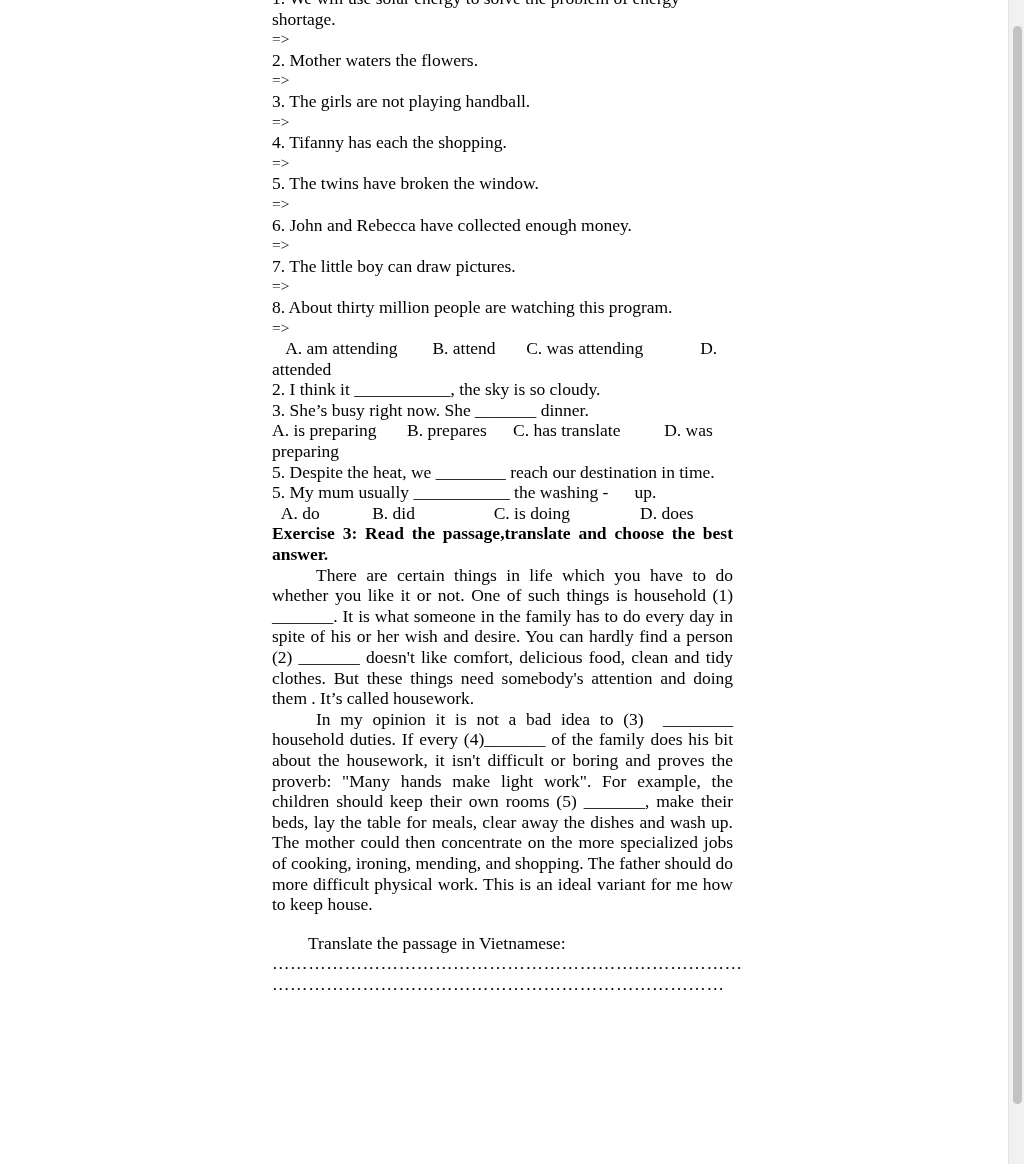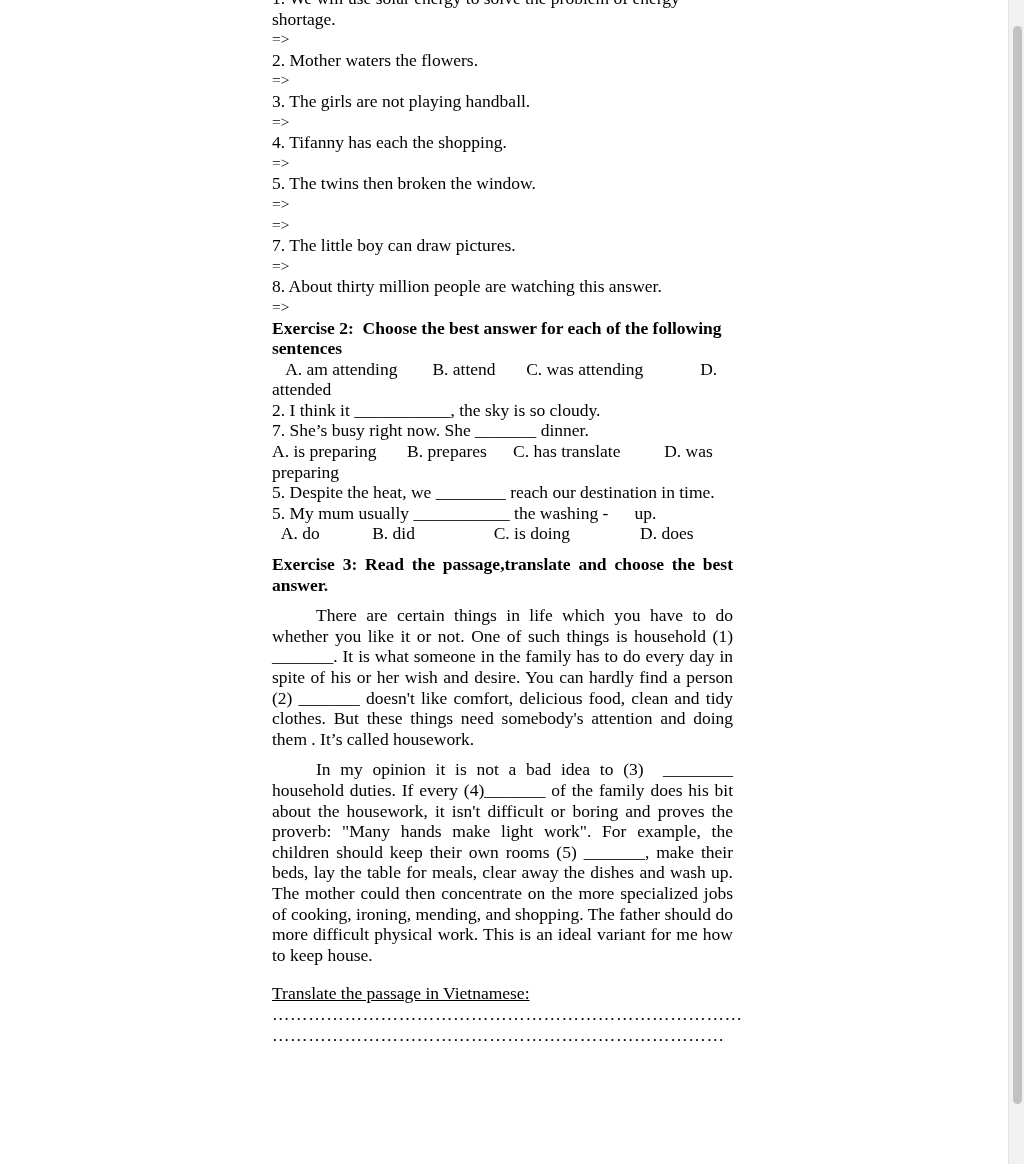--- a/index.html
+++ b/index.html
@@ -39,30 +39,29 @@
   .arrow {
     font-size: 15.5px;
     line-height: 20.6px;
   }
   .bold {
     font-weight: bold;
   }
   .just {
     text-align: justify;
     text-justify: inter-word;
-    margin-top: 10px;
   }
   .indent {
     text-indent: 44px;
   }
   .spacer {
     height: 18px;
   }
   .underline-head {
-    text-decoration: underline;
+    margin-left: 36px;
   }
   .dots {
     letter-spacing: 0.6px;
     font-size: 17.5px;
     line-height: 21px;
   }
   
   .scrollbar-track {
     position: absolute;
     right: 0;
@@ -104,38 +103,38 @@
 
     <div class="line"><span>2.</span> <span>Mother waters the flowers.</span></div>
     <div class="line arrow">=&gt;</div>
 
     <div class="line"><span>3.</span> <span>The girls are not playing handball.</span></div>
     <div class="line arrow">=&gt;</div>
 
     <div class="line"><span>4.</span> <span>Tifanny has each the shopping.</span></div>
     <div class="line arrow">=&gt;</div>
 
-    <div class="line"><span>5.</span> <span>The twins then broken the window.</span></div>
+    <div class="line"><span>5.</span> <span>The twins have broken the window.</span></div>
     <div class="line arrow">=&gt;</div>
 
+    <div class="line"><span>6.</span> <span>John and Rebecca have collected enough money.</span></div>
     <div class="line arrow">=&gt;</div>
 
     <div class="line"><span>7.</span> <span>The little boy can draw pictures.</span></div>
     <div class="line arrow">=&gt;</div>
 
-    <div class="line"><span>8.</span> <span>About thirty million people are watching this answer.</span></div>
+    <div class="line"><span>8.</span> <span>About thirty million people are watching this program.</span></div>
     <div class="line arrow">=&gt;</div>
 
-    <div class="line bold">Exercise 2:  Choose the best answer for each of the following sentences</div>
 
     <div class="line">   A. am attending        B. attend       C. was attending             D. attended</div>
 
     <div class="line">2. I think it ___________, the sky is so cloudy.</div>
 
-    <div class="line">7. She’s busy right now. She _______ dinner.</div>
+    <div class="line">3. She’s busy right now. She _______ dinner.</div>
     <div class="line">A. is preparing       B. prepares      C. has translate          D. was preparing</div>
 
     <div class="line">5. Despite the heat, we ________ reach our destination in time.</div>
 
     <div class="line">5. My mum usually ___________ the washing -      up.</div>
     <div class="line">  A. do            B. did                  C. is doing                D. does</div>
 
     <div class="line bold just">Exercise 3: Read the passage,translate and choose the best answer.</div>
 
     <div class="line just indent">There are certain things in life which you have to do whether you like it or not. One of such things is household (1) _______. It is what someone in the family has to do every day in spite of his or her wish and desire. You can hardly find a person (2) _______ doesn't like comfort, delicious food, clean and tidy clothes. But these things need somebody's attention and doing them . It’s called housework.</div>

